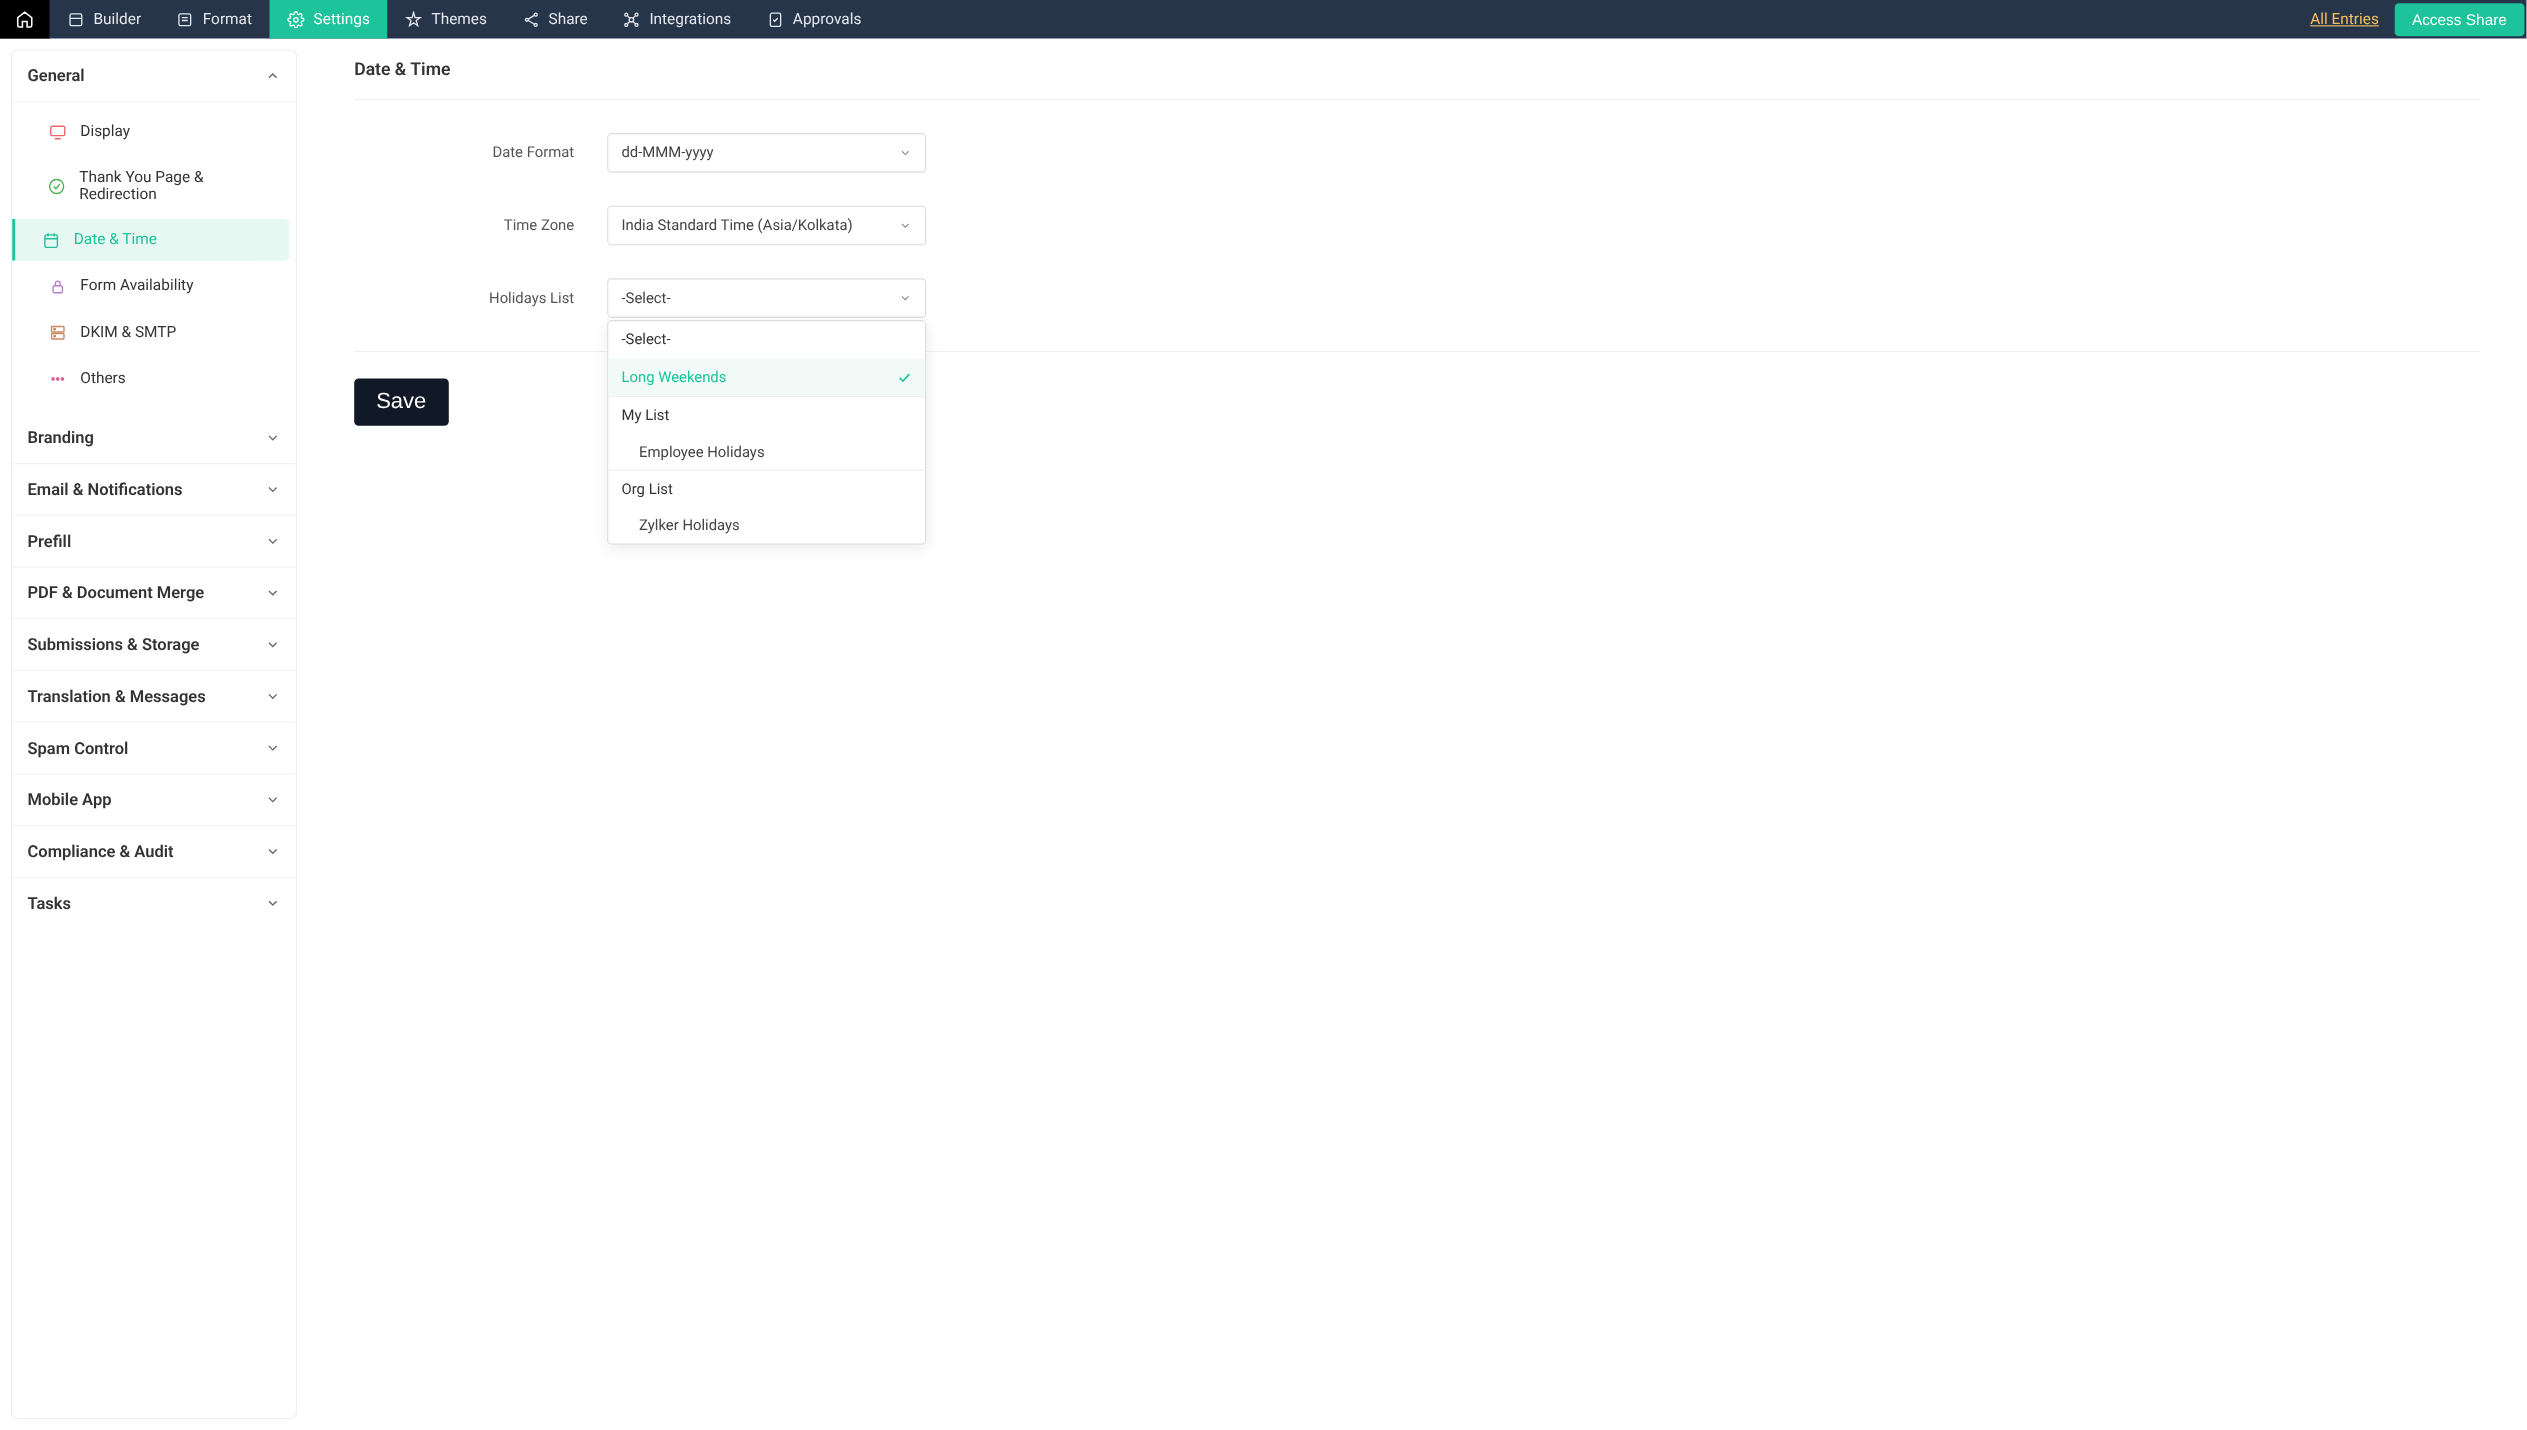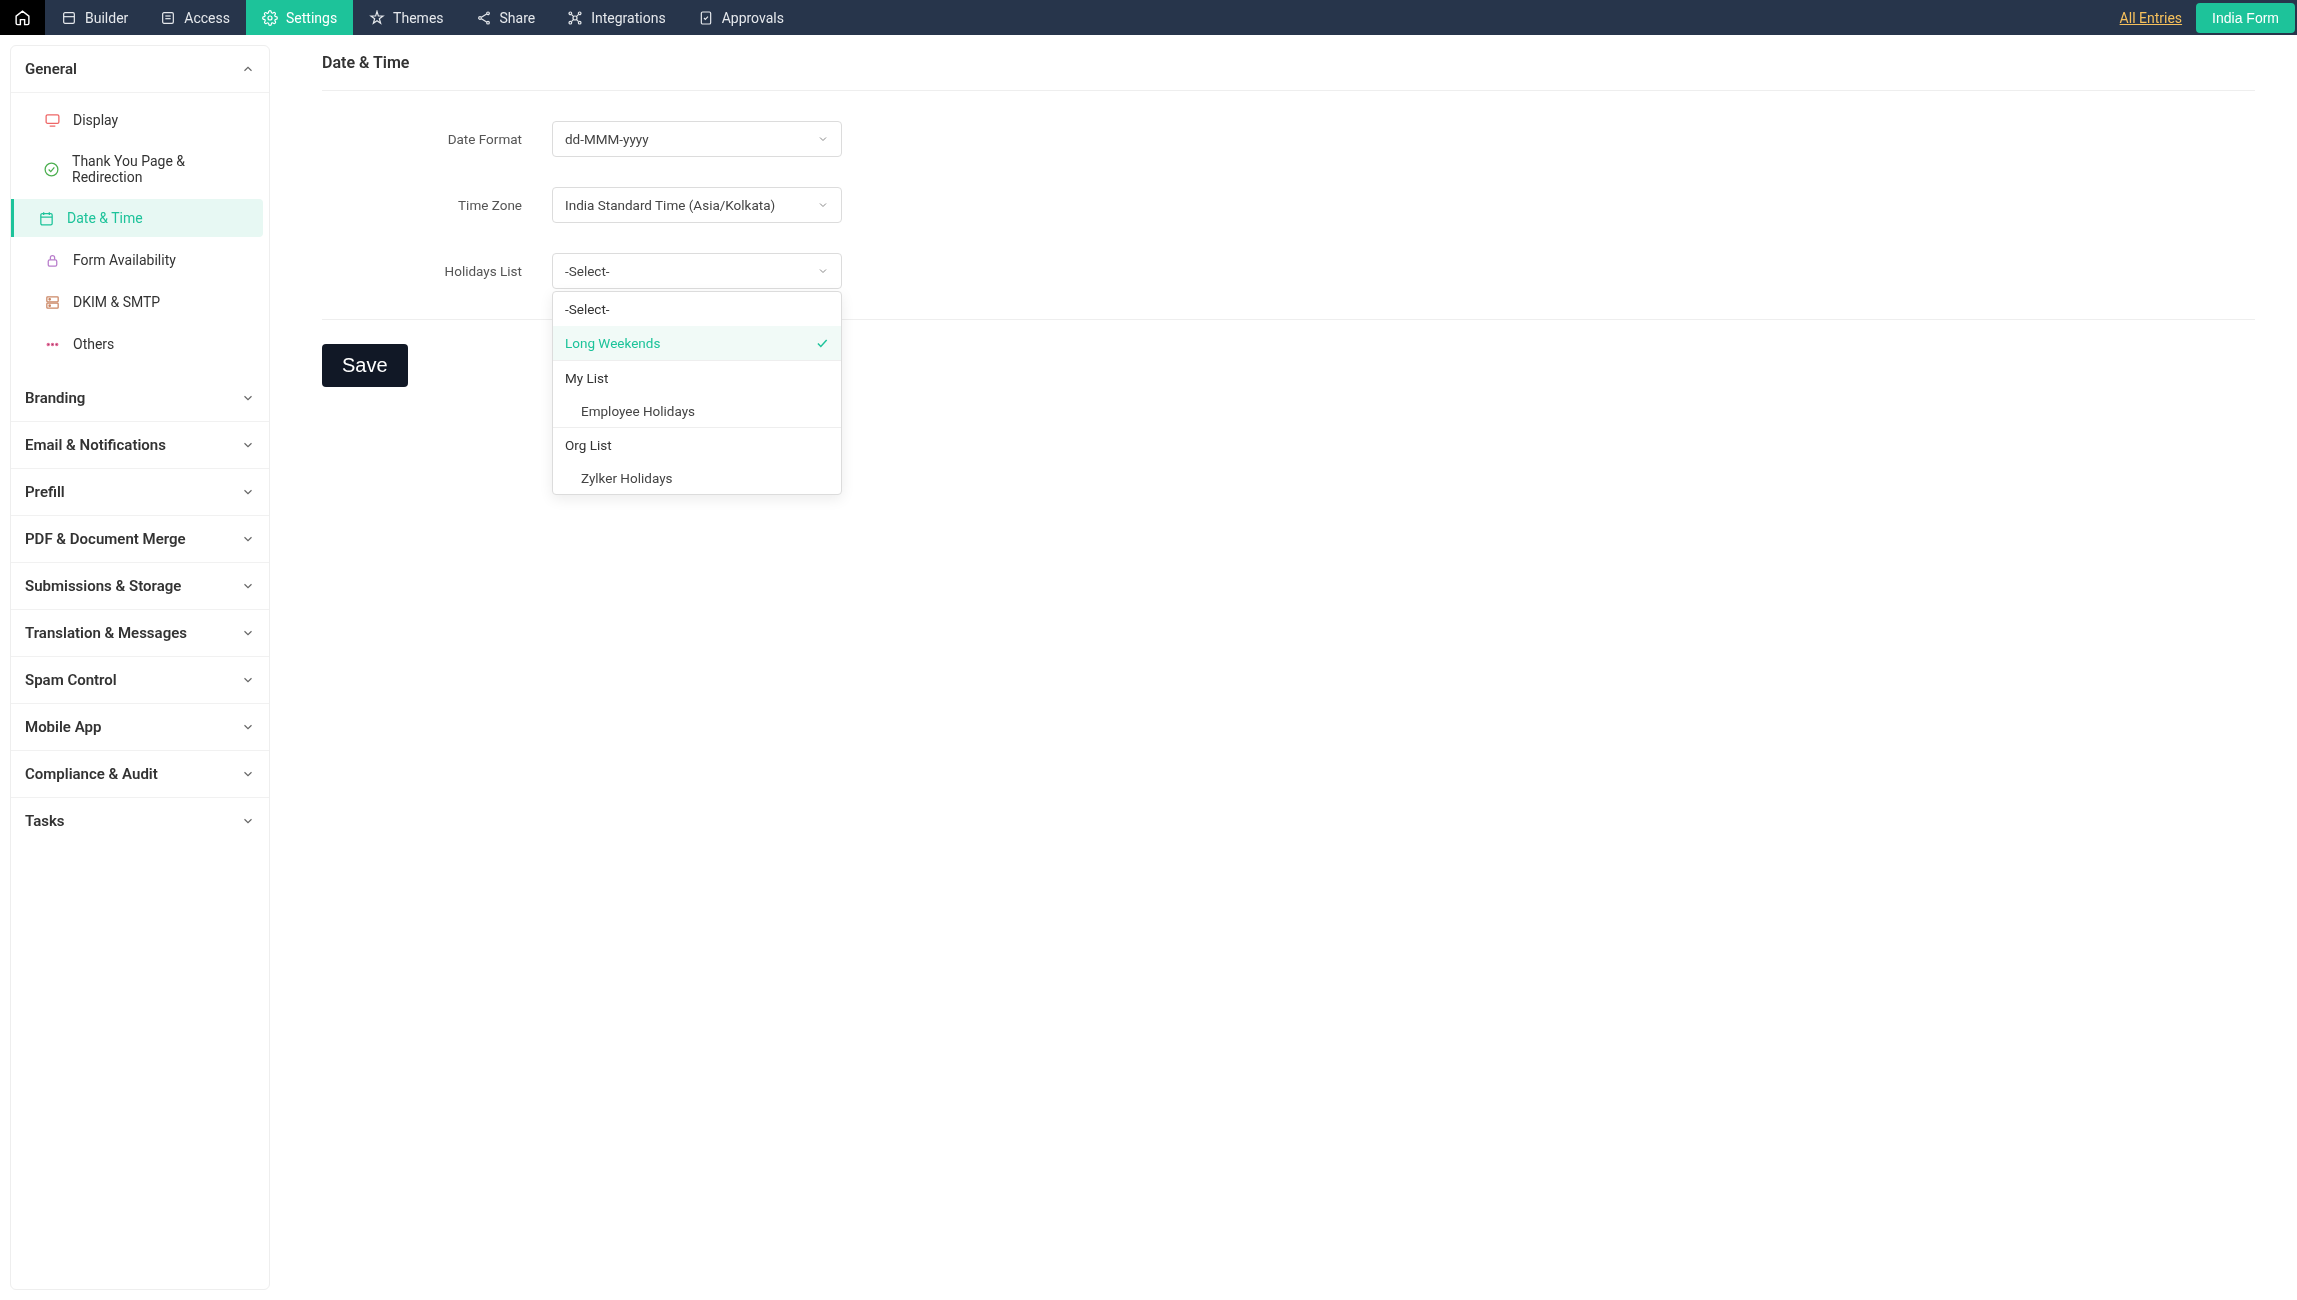--- a/index.html
+++ b/index.html
@@ -239,21 +239,21 @@
           <line x1="4" y1="10" x2="20" y2="10"></line>
         </svg>
         <span>Builder</span>
       </div>
       <div class="nav-item">
         <svg width="16" height="16" viewBox="0 0 24 24" fill="none" stroke="currentColor" stroke-width="1.8">
           <rect x="4" y="4" width="16" height="16" rx="2"></rect>
           <line x1="8" y1="9" x2="16" y2="9"></line>
           <line x1="8" y1="13" x2="16" y2="13"></line>
         </svg>
-        <span>Access</span>
+        <span>Format</span>
       </div>
       <div class="nav-item active">
         <svg width="16" height="16" viewBox="0 0 24 24" fill="none" stroke="currentColor" stroke-width="1.8">
           <circle cx="12" cy="12" r="3"></circle>
           <path d="M19.4 15a1.65 1.65 0 0 0 .33 1.82l.06.06a2 2 0 1 1-2.83 2.83l-.06-.06a1.65 1.65 0 0 0-1.82-.33 1.65 1.65 0 0 0-1 1.51V21a2 2 0 1 1-4 0v-.09a1.65 1.65 0 0 0-1-1.51 1.65 1.65 0 0 0-1.82.33l-.06.06a2 2 0 1 1-2.83-2.83l.06-.06a1.65 1.65 0 0 0 .33-1.82 1.65 1.65 0 0 0-1.51-1H3a2 2 0 1 1 0-4h.09a1.65 1.65 0 0 0 1.51-1 1.65 1.65 0 0 0-.33-1.82l-.06-.06a2 2 0 1 1 2.83-2.83l.06.06a1.65 1.65 0 0 0 1.82.33h0a1.65 1.65 0 0 0 1-1.51V3a2 2 0 1 1 4 0v.09a1.65 1.65 0 0 0 1 1.51h0a1.65 1.65 0 0 0 1.82-.33l.06-.06a2 2 0 1 1 2.83 2.83l-.06.06a1.65 1.65 0 0 0-.33 1.82v0a1.65 1.65 0 0 0 1.51 1H21a2 2 0 1 1 0 4h-.09a1.65 1.65 0 0 0-1.51 1z"></path>
         </svg>
         <span>Settings</span>
       </div>
       <div class="nav-item">
         <svg width="16" height="16" viewBox="0 0 24 24" fill="none" stroke="currentColor" stroke-width="1.8">
@@ -288,21 +288,21 @@
       <div class="nav-item">
         <svg width="16" height="16" viewBox="0 0 24 24" fill="none" stroke="currentColor" stroke-width="1.8">
           <rect x="5" y="3" width="14" height="18" rx="2"></rect>
           <polyline points="9 12 11 14 15 10"></polyline>
         </svg>
         <span>Approvals</span>
       </div>
     </div>
   <div class="nav-right">
     <a class="all-entries">All Entries</a>
-    <button class="access-form-btn">India Form</button>
+    <button class="access-form-btn">Access Share</button>
   </div>
 </div>
 
 <div class="layout">
 
   <div class="sidebar" id="sidebar">
       <div class="section-header">
         <span>General</span>
         <svg width="14" height="14" viewBox="0 0 24 24" fill="none" stroke="#666" stroke-width="2">
           <polyline points="18 15 12 9 6 15"></polyline>

